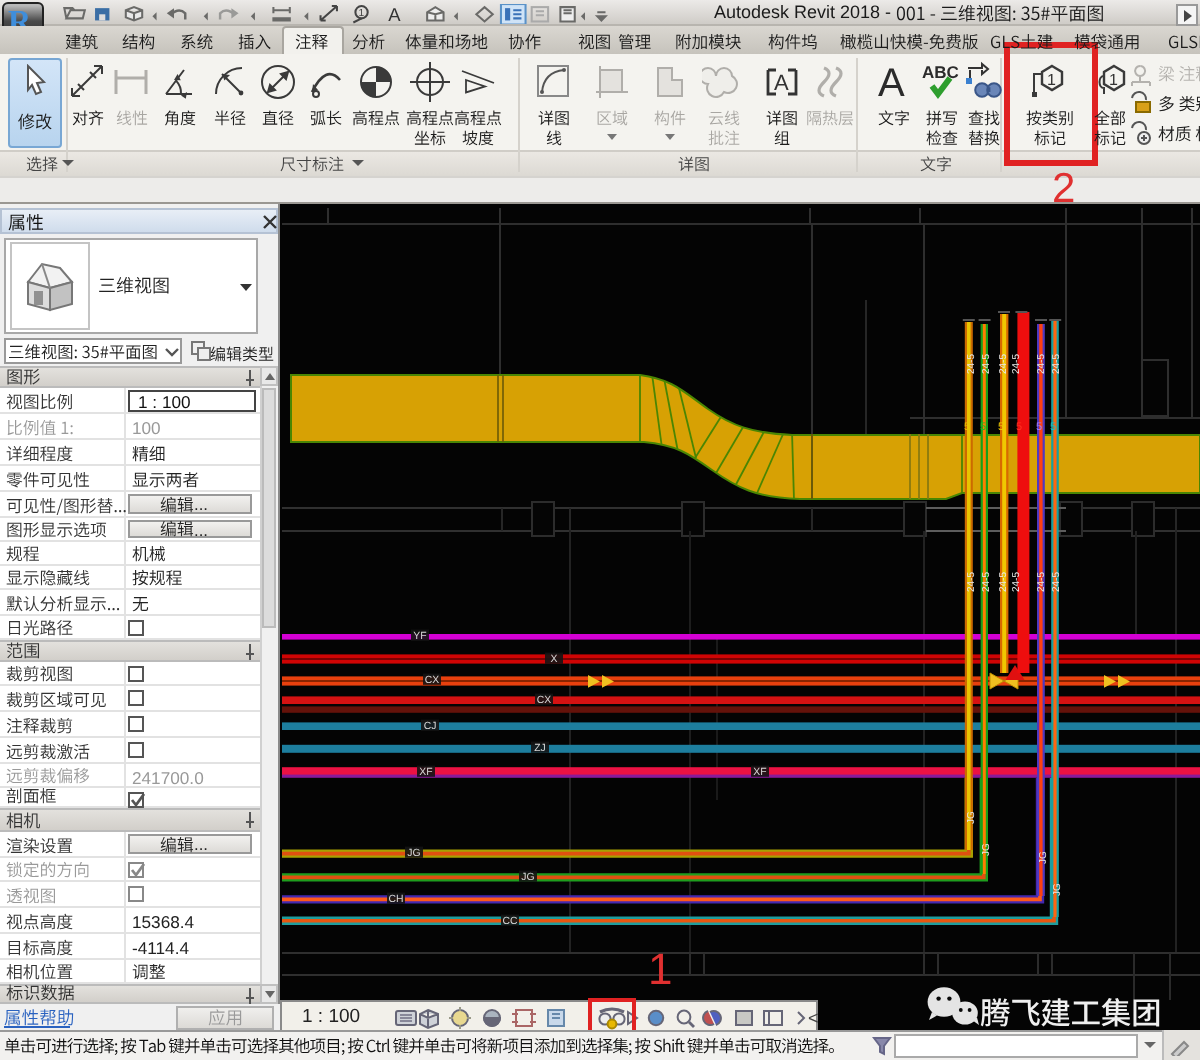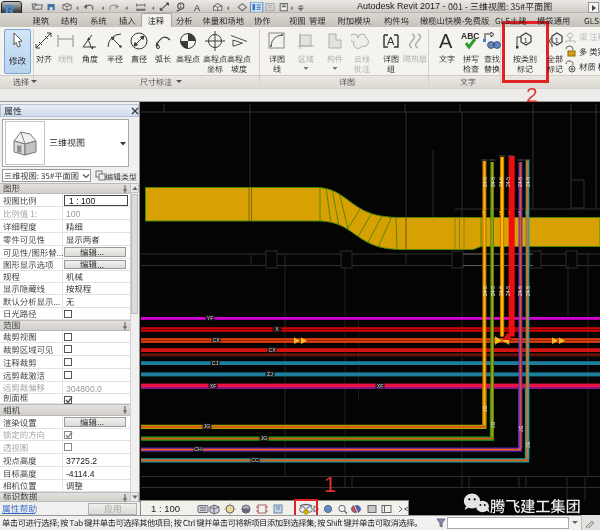--- a/index.html
+++ b/index.html
@@ -42,21 +42,21 @@
       <rect x="234" y="1.5" width="8" height="7" fill="none" stroke="#aaa"></rect>
       <path d="M236 3.5 h4 M236 5.5 h4" stroke="#aaa"></path>
       <path d="M248 1.5 h7 v7 h-7 z M249.5 3 h4 M249.5 4.5 h4" fill="#eee" stroke="#6a6a68"></path>
       <path d="M258 6 l2 2 l0 -4 z" fill="#6a6a68"></path>
       <path d="M266 4 h4 M266 6 l2 2 2 -2 z" stroke="#6a6a68" fill="#6a6a68"></path>
     </svg>
 <div style="position:absolute;left:588px;top:2px;width:11px;height:11px;background:#f4f4f4;border:1px solid #999"></div>
 <svg style="position:absolute;left:590px;top:4px" width="8" height="8" viewBox="0 0 8 8">
       <path d="M2 1 l4 3 -4 3 z" fill="#444"></path>
     </svg>
-<div style="position:absolute;left:357px;top:1px;width:200px;height:11px;font:9px 'Liberation Sans';color:#1a1a1a">Autodesk Revit 2017 -</div>
+<div style="position:absolute;left:357px;top:1px;width:200px;height:11px;font:9px 'Liberation Sans';color:#1a1a1a">Autodesk Revit 2018 -</div>
 <div style="position:absolute;left:0px;top:13px;width:600px;height:14px;background:linear-gradient(#dad7d1,#c6c3bc)"></div>
 <div style="position:absolute;left:141px;top:13px;width:31px;height:14px;background:#f2f1ed;border:1px solid #a9a6a0;border-bottom:none;border-radius:2px 2px 0 0"></div>
 <div style="position:absolute;left:0px;top:27px;width:600px;height:48px;background:#f4f3ef"></div>
 <div style="position:absolute;left:0px;top:75px;width:600px;height:13px;background:linear-gradient(#ebe8e3,#dcd9d3);border-top:1px solid #d0cdc7"></div>
 <div style="position:absolute;left:0px;top:88px;width:600px;height:14px;background:#edecea;border-top:1px solid #d5d3cf;border-bottom:1px solid #9a9792"></div>
 <div style="position:absolute;left:33px;top:29px;width:1px;height:57px;background:#d5d2cc"></div>
 <div style="position:absolute;left:259px;top:29px;width:1px;height:57px;background:#d5d2cc"></div>
 <div style="position:absolute;left:428px;top:29px;width:1px;height:57px;background:#d5d2cc"></div>
 <div style="position:absolute;left:500px;top:29px;width:1px;height:57px;background:#d5d2cc"></div>
 <div style="position:absolute;left:4px;top:29px;width:27px;height:45px;background:linear-gradient(#d3e5f8,#b8d4ee);border:1px solid #78a7d4;border-radius:2px"></div>
@@ -235,21 +235,21 @@
 <div style="position:absolute;left:62px;top:343px;width:1px;height:13px;background:#e2e2e2"></div>
 <div style="position:absolute;left:64px;top:345px;width:8px;height:8px;background:#fff;border:1px solid #555"></div>
 <div style="position:absolute;left:0px;top:356px;width:130px;height:13px;background:#fff;border-bottom:1px solid #e2e2e2"></div>
 <div style="position:absolute;left:62px;top:356px;width:1px;height:13px;background:#e2e2e2"></div>
 <div style="position:absolute;left:64px;top:358px;width:8px;height:8px;background:#fff;border:1px solid #555"></div>
 <div style="position:absolute;left:0px;top:369px;width:130px;height:13px;background:#fff;border-bottom:1px solid #e2e2e2"></div>
 <div style="position:absolute;left:62px;top:369px;width:1px;height:13px;background:#e2e2e2"></div>
 <div style="position:absolute;left:64px;top:371px;width:8px;height:8px;background:#fff;border:1px solid #555"></div>
 <div style="position:absolute;left:0px;top:382px;width:130px;height:12px;background:#fff;border-bottom:1px solid #e2e2e2"></div>
 <div style="position:absolute;left:62px;top:382px;width:1px;height:12px;background:#e2e2e2"></div>
-<div style="position:absolute;left:66px;top:383.5px;font:8.6px 'Liberation Sans';color:#999">304800.0</div>
+<div style="position:absolute;left:66px;top:383.5px;font:8.6px 'Liberation Sans';color:#999">241700.0</div>
 <div style="position:absolute;left:0px;top:394px;width:130px;height:10px;background:#fff;border-bottom:1px solid #e2e2e2"></div>
 <div style="position:absolute;left:62px;top:394px;width:1px;height:10px;background:#e2e2e2"></div>
 <div style="position:absolute;left:64px;top:396px;width:8px;height:8px;background:#fff;border:1px solid #555"></div>
 <svg style="position:absolute;left:65px;top:396px" width="8" height="8" viewBox="0 0 8 8">
       <path d="M1 4 l2 2.5 L7 1" stroke="#555" stroke-width="1.4" fill="none"></path>
     </svg>
 <div style="position:absolute;left:0px;top:404px;width:130px;height:12px;background:linear-gradient(#e3e1dd,#d2cfca);border-top:1px solid #bbb;border-bottom:1px solid #bbb"></div>
 <svg style="position:absolute;left:122px;top:406px" width="6" height="8" viewBox="0 0 6 8">
       <path d="M3 0 v5 M1 5 h4 M3 5 v3" stroke="#555" fill="none"></path>
     </svg>
@@ -261,21 +261,21 @@
 <div style="position:absolute;left:62px;top:429px;width:1px;height:12px;background:#e2e2e2"></div>
 <div style="position:absolute;left:64px;top:431px;width:8px;height:8px;background:#fff;border:1px solid #888"></div>
 <svg style="position:absolute;left:65px;top:431px" width="8" height="8" viewBox="0 0 8 8">
       <path d="M1 4 l2 2.5 L7 1" stroke="#888" stroke-width="1.4" fill="none"></path>
     </svg>
 <div style="position:absolute;left:0px;top:441px;width:130px;height:13px;background:#fff;border-bottom:1px solid #e2e2e2"></div>
 <div style="position:absolute;left:62px;top:441px;width:1px;height:13px;background:#e2e2e2"></div>
 <div style="position:absolute;left:64px;top:443px;width:8px;height:8px;background:#fff;border:1px solid #888"></div>
 <div style="position:absolute;left:0px;top:454px;width:130px;height:13px;background:#fff;border-bottom:1px solid #e2e2e2"></div>
 <div style="position:absolute;left:62px;top:454px;width:1px;height:13px;background:#e2e2e2"></div>
-<div style="position:absolute;left:66px;top:455.5px;font:8.6px 'Liberation Sans';color:#222">37725.2</div>
+<div style="position:absolute;left:66px;top:455.5px;font:8.6px 'Liberation Sans';color:#222">15368.4</div>
 <div style="position:absolute;left:0px;top:467px;width:130px;height:13px;background:#fff;border-bottom:1px solid #e2e2e2"></div>
 <div style="position:absolute;left:62px;top:467px;width:1px;height:13px;background:#e2e2e2"></div>
 <div style="position:absolute;left:66px;top:468.5px;font:8.6px 'Liberation Sans';color:#222">-4114.4</div>
 <div style="position:absolute;left:0px;top:480px;width:130px;height:12px;background:#fff;border-bottom:1px solid #e2e2e2"></div>
 <div style="position:absolute;left:62px;top:480px;width:1px;height:12px;background:#e2e2e2"></div>
 <div style="position:absolute;left:0px;top:492px;width:130px;height:10px;background:linear-gradient(#e3e1dd,#d2cfca);border-top:1px solid #bbb;border-bottom:1px solid #bbb"></div>
 <svg style="position:absolute;left:122px;top:494px" width="6" height="8" viewBox="0 0 6 8">
       <path d="M3 0 v5 M1 5 h4 M3 5 v3" stroke="#555" fill="none"></path>
     </svg>
 <div style="position:absolute;left:130px;top:183px;width:9px;height:319px;background:#f0f0f0;border-left:1px solid #d0d0d0"></div>

